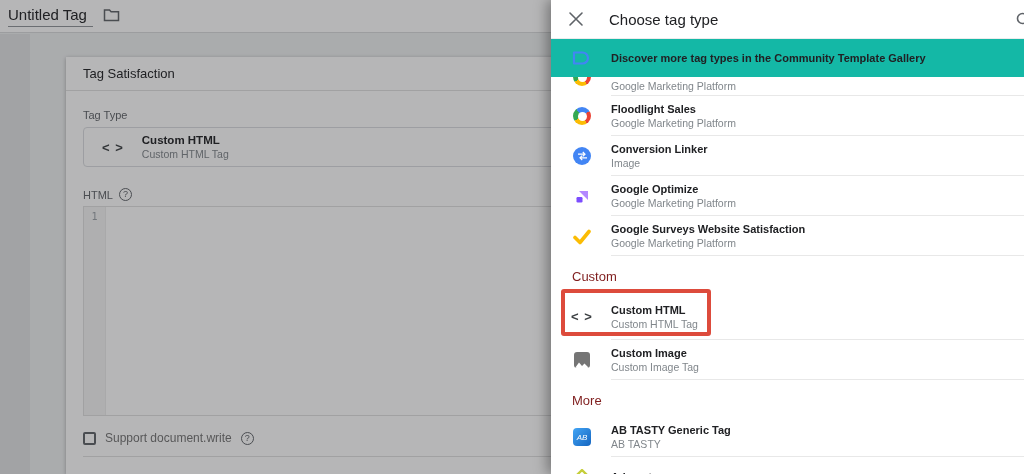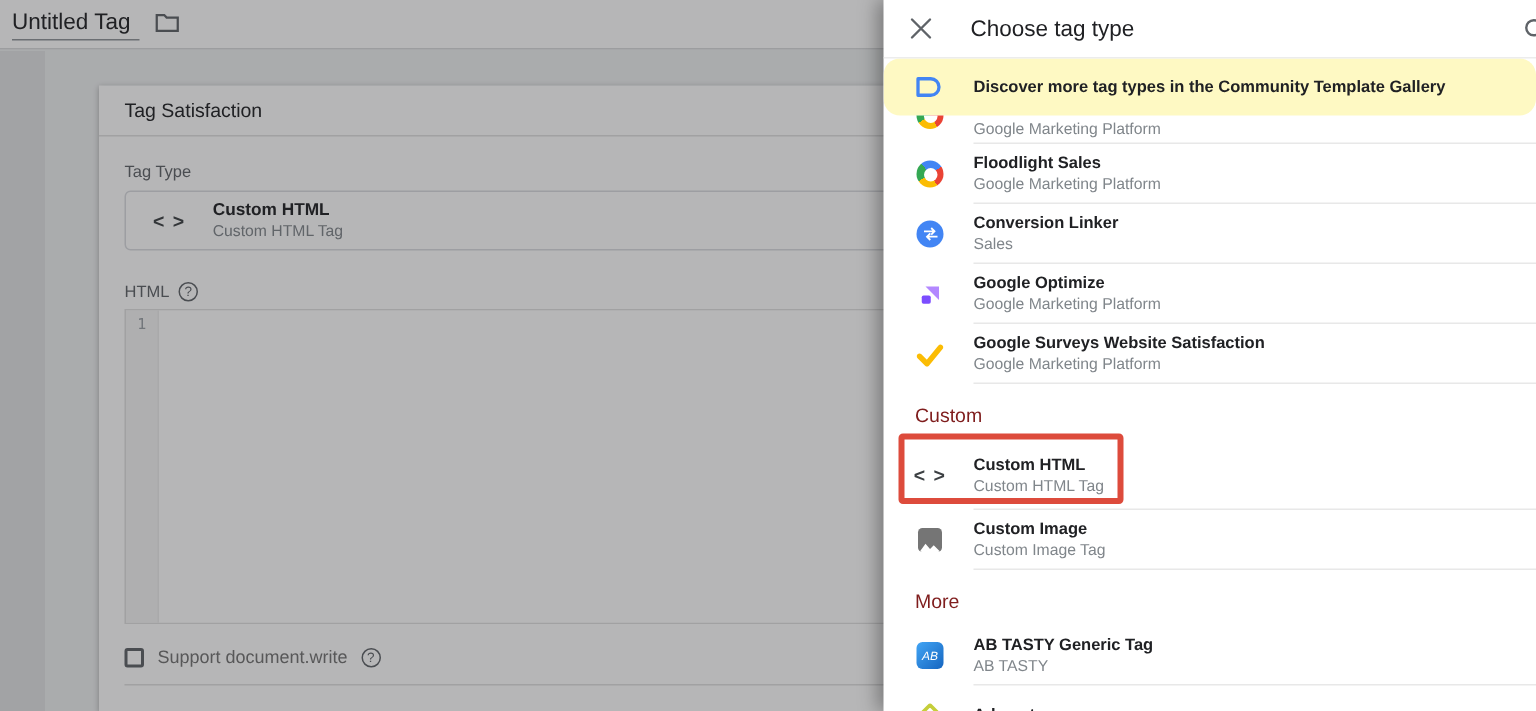--- a/index.html
+++ b/index.html
@@ -35,29 +35,29 @@
   .editor-area { flex:1; background:#fff; }
   .checkbox-row { display:flex; align-items:center; gap:9px; margin-top:15px; }
   .checkbox { width:13px; height:13px; min-width:13px; border:2px solid #5f6368; border-radius:2px; background:#fff; }
   .cb-label { font-size:12px; color:#737373; }
   .bottom-divider { border-top:1px solid #e0e0e0; margin:11px -16px 0 0; }
 
   
   .scrim { position:absolute; inset:0; background:rgba(32,33,36,0.33); z-index:5; }
 
   
-  .drawer { position:absolute; top:0; right:0; width:435px; height:474px; background:#fff; z-index:10;
+  .drawer { position:absolute; top:0; right:0; width:473px; height:474px; background:#fff; z-index:10;
             box-shadow:-4px 0 12px rgba(0,0,0,0.35); overflow:hidden; }
   .drawer-header { height:39px; display:flex; align-items:center; border-bottom:1px solid #ececec;
                    padding-left:16px; position:relative; }
   .close-icon { width:18px; height:18px; cursor:pointer; }
   .drawer-title { font-size:15px; font-weight:500; color:#202124; margin-left:24px; }
   .search-icon { position:absolute; right:-9px; top:11px; width:18px; height:18px; }
 
-  .banner { height:38px; background:#fef9c3; display:flex; align-items:center;border-radius:11px; }
+  .banner { height:38px; background:#14b8a6; display:flex; align-items:center; }
   .banner .tag-icon { margin-left:21px; width:18px; height:14px; }
   .banner-text { margin-left:21px; font-size:11px; font-weight:bold; color:#202124; }
 
   .row { display:flex; align-items:center; height:40px; position:relative; }
   .row.hasdiv::after { content:""; position:absolute; left:60px; right:0; bottom:0; border-bottom:1px solid #e8e8e8; }
   .icon-box { width:18px; min-width:18px; margin-left:22px; display:flex; justify-content:center; align-items:center; }
   .row-text { margin-left:20px; }
   .row-title { font-size:11px; font-weight:bold; color:#202124; }
   .row-sub { font-size:10.5px; color:#80868b; margin-top:2px; }
 
@@ -177,21 +177,21 @@
       <span class="icon-box">
         <span class="icon-circle-blue">
           <svg width="11" height="10" viewBox="0 0 11 10">
             <path d="M1 3.2 h7 m-2.2 -2.2 l2.2 2.2 -2.2 2.2" fill="none" stroke="#fff" stroke-width="1.2"></path>
             <path d="M10 6.8 h-7 m2.2 -2.2 l-2.2 2.2 2.2 2.2" fill="none" stroke="#fff" stroke-width="1.2"></path>
           </svg>
         </span>
       </span>
       <div class="row-text">
         <div class="row-title">Conversion Linker</div>
-        <div class="row-sub">Sales</div>
+        <div class="row-sub">Image</div>
       </div>
     </div>
 
     <div class="row hasdiv">
       <span class="icon-box">
         <svg width="17" height="17" viewBox="0 0 17 17">
           <polygon points="5,3 14,3 14,12 9,7" fill="#b388ff"></polygon>
           <rect x="2.5" y="9" width="6" height="5.5" rx="1.2" fill="#7c4dff"></rect>
         </svg>
       </span>

